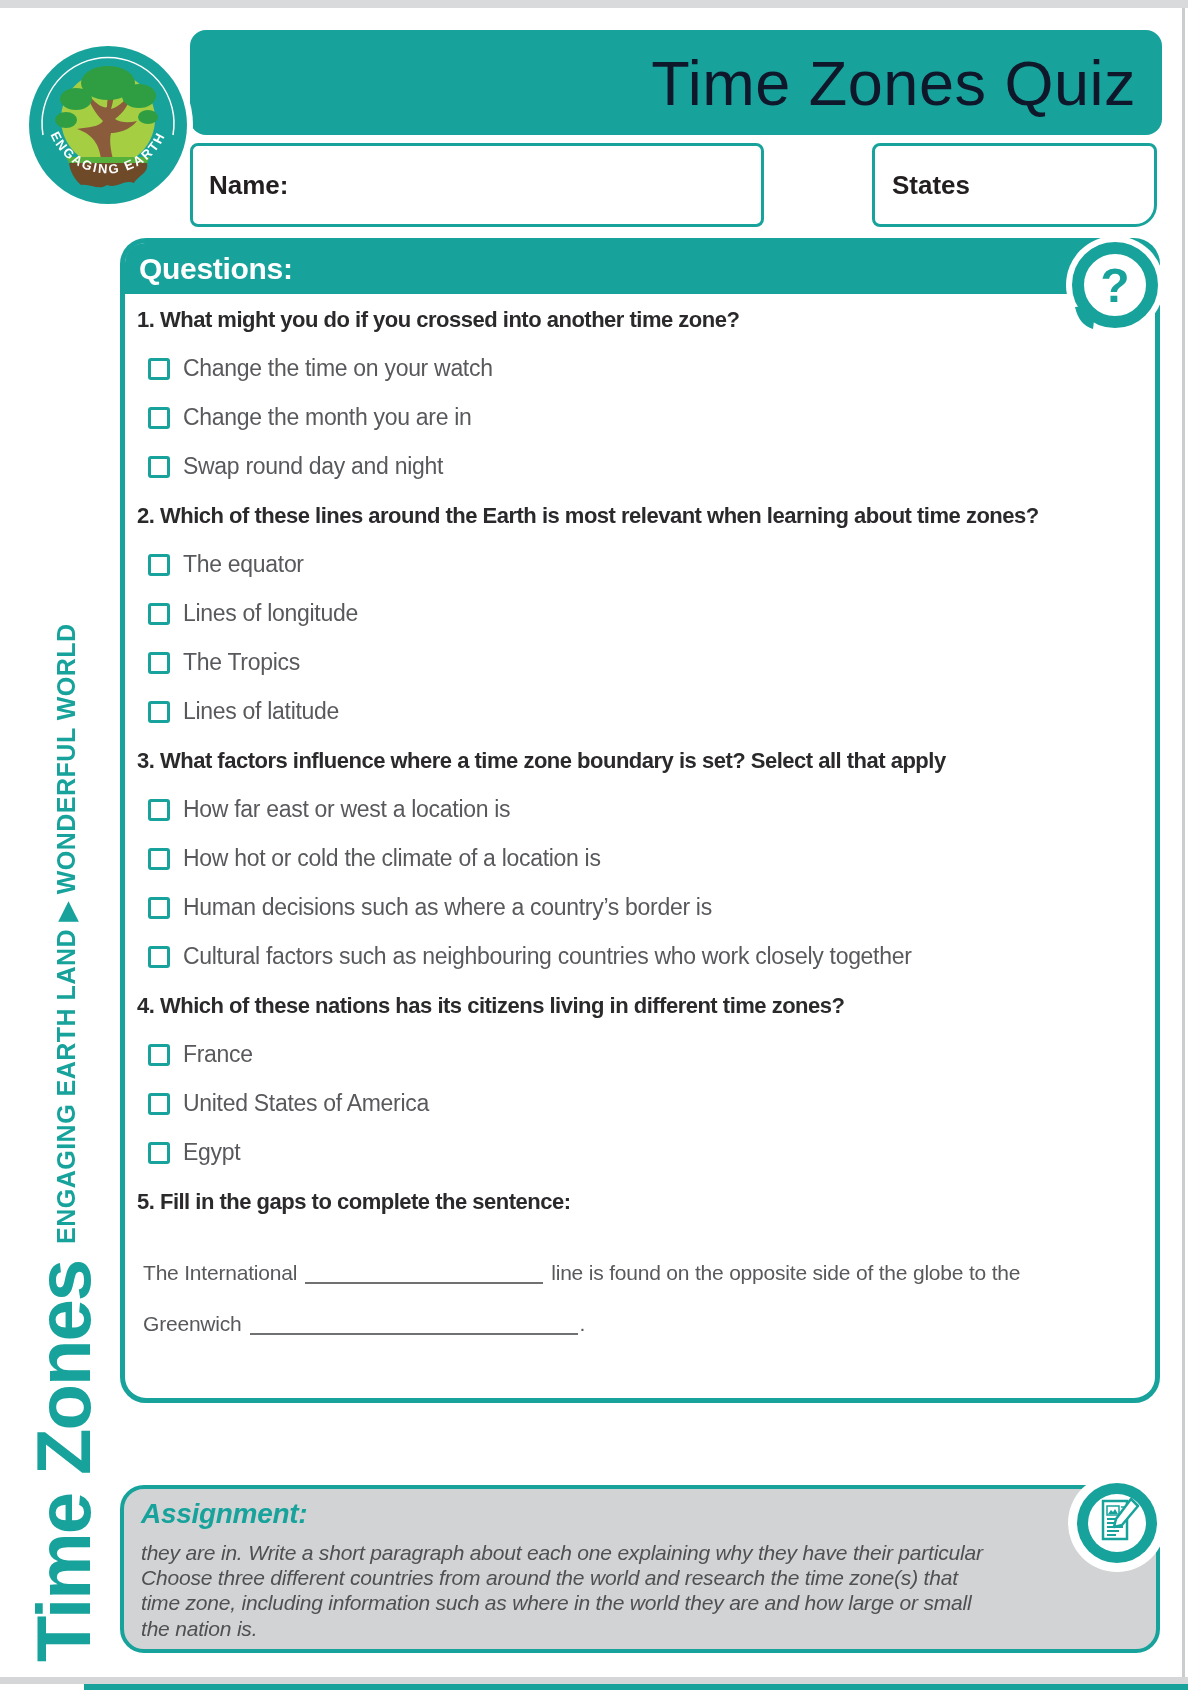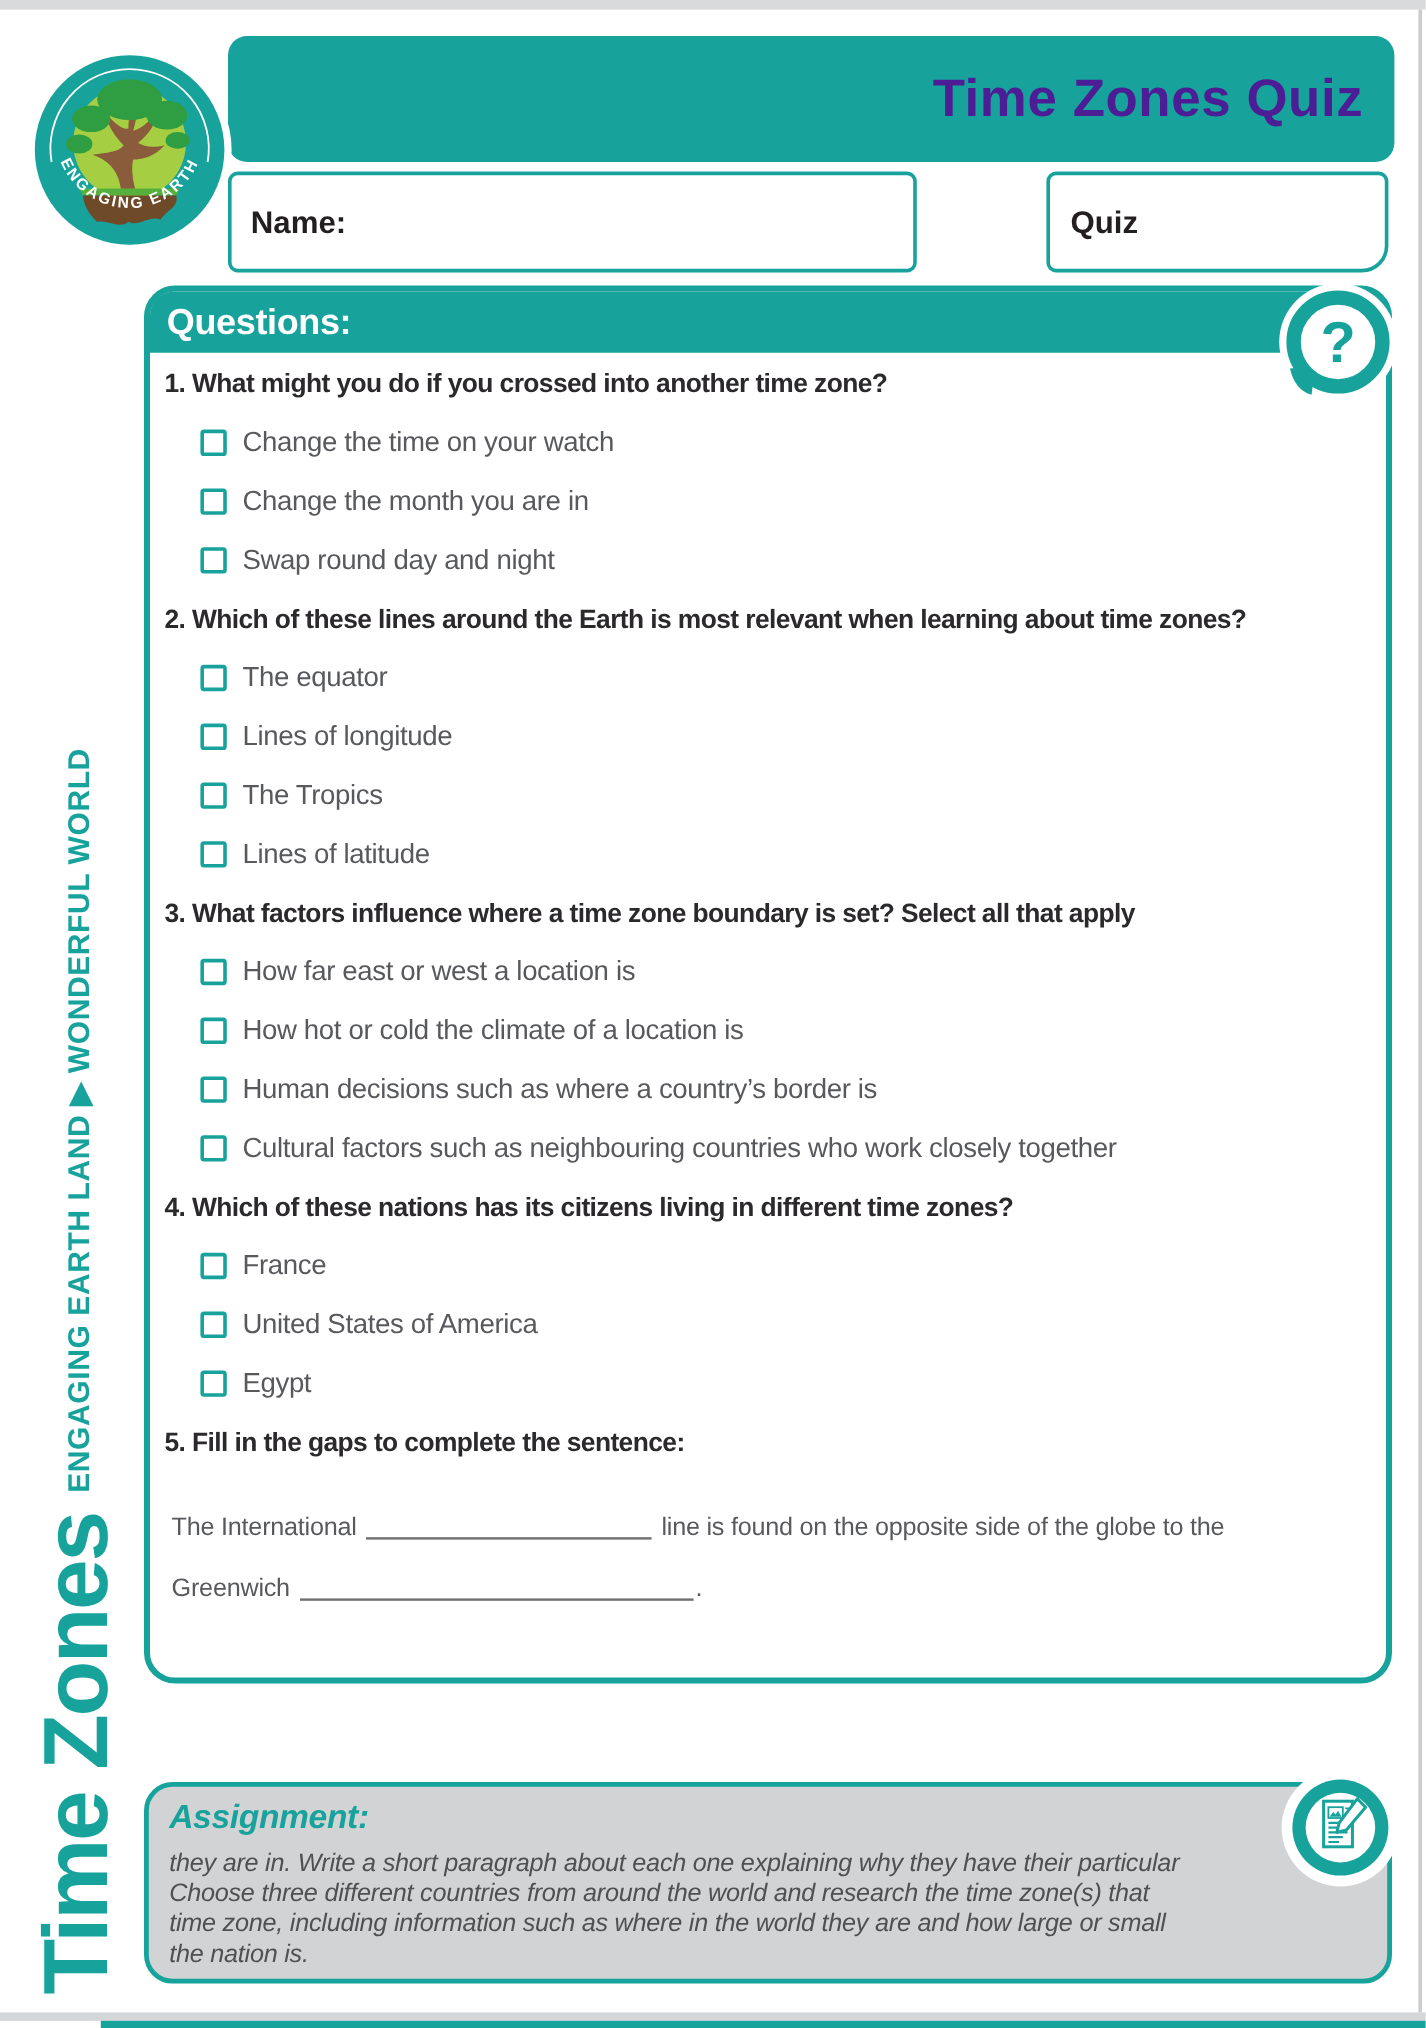--- a/index.html
+++ b/index.html
@@ -11,21 +11,21 @@
   .top-strip{position:absolute;left:0;top:0;width:1188px;height:8px;background:#d9dadb;}
   .right-edge{position:absolute;left:1182px;top:8px;width:3px;height:1669px;background:#cbcccd;}
   .bottom-gray{position:absolute;left:0;top:1677px;width:1188px;height:7px;background:#d5d6d7;}
   .bottom-teal{position:absolute;left:84px;top:1684px;width:1104px;height:6px;background:var(--teal);}
 
   .title-bar{
     position:absolute;left:190px;top:30px;width:972px;height:105px;background:var(--teal);
     border-radius:16px;display:flex;align-items:center;justify-content:flex-end;
     padding-right:26px;box-sizing:border-box;
   }
-  .title-bar .title{color:#4c1d95;font-weight:bold;font-size:44px;letter-spacing:0.5px;}
+  .title-bar .title{color:#0f172a;font-weight:normal;font-size:63px;letter-spacing:0.5px;}
 
   .field-box{
     position:absolute;top:143px;height:84px;background:#fff;border:3px solid var(--teal);
     box-sizing:border-box;display:flex;align-items:center;
   }
   .name-box{left:190px;width:574px;border-radius:8px;padding-left:16px;}
   .class-box{left:872px;width:285px;border-radius:8px 8px 22px 8px;padding-left:17px;}
   .field-box span{font-weight:bold;font-size:26px;color:#231f20;}
 
   .logo{position:absolute;left:22px;top:39px;width:172px;height:172px;}
@@ -38,21 +38,21 @@
     height:51px;background:var(--teal);border-radius:20px 20px 0 0;
     display:flex;align-items:center;padding-left:14px;
   }
   .panel-header span{color:#fff;font-weight:bold;font-size:30px;letter-spacing:-0.3px;}
   #questions-list{padding:0 0 0 12px;}
   .row{margin-top:22px;line-height:27px;}
   .q-heading{
     font-weight:bold;font-size:22px;letter-spacing:-0.5px;color:#2b292c;white-space:nowrap;
   }
   #questions-list > .q-heading:first-child{margin-top:12px;}
-  .opt{display:flex;align-items:center;margin-left:30px;cursor:pointer;}
+  .opt{display:flex;align-items:center;margin-left:11px;cursor:pointer;}
   .checkbox{
     width:16px;height:16px;border:3px solid var(--teal);border-radius:3px;
     margin-right:13px;flex:0 0 auto;background:#fff;
   }
   .opt-text{font-size:23px;letter-spacing:-0.3px;color:#58595c;white-space:nowrap;}
   .fill{margin-left:6px;font-size:21px;letter-spacing:-0.2px;color:#58595c;white-space:nowrap;}
   .fill-1{margin-top:44px;}
   .fill-2{margin-top:24px;}
   .blank{
     display:inline-block;border-bottom:2px solid #707173;height:18px;transform:translateY(4px);
@@ -89,21 +89,21 @@
 <div class="right-edge"></div>
 
 <div class="title-bar">
   <span class="title">Time Zones Quiz</span>
 </div>
 
 <div class="field-box name-box">
   <span>Name:</span>
 </div>
 <div class="field-box class-box">
-  <span>Quiz</span>
+  <span>States</span>
 </div>
 
 <div class="logo">
   <svg viewBox="0 0 172 172" width="172" height="172">
     <circle cx="86" cy="86" r="85" fill="#ffffff"></circle>
     <circle cx="86" cy="86" r="79" fill="#17A39C"></circle>
     <path d="M 21 96 A 66 66 0 1 1 151 96" fill="none" stroke="#ffffff" stroke-width="1.5"></path>
     <circle cx="86" cy="80" r="47" fill="#A6CE43"></circle>
     <path d="M79 120 C77 102 67 94 55 90 C67 88 77 88 81 82 C73 74 67 64 65 54 C73 64 81 70 85 68 C85 60 87 50 91 44 C93 54 91 64 89 70 C97 68 105 60 109 52 C109 64 101 74 93 80 C99 84 107 84 115 82 C107 92 95 94 89 94 C87 102 89 112 91 120 Z" fill="#8A5C3B"></path>
     <ellipse cx="86" cy="44" rx="27" ry="17" fill="#2F9E43"></ellipse>

